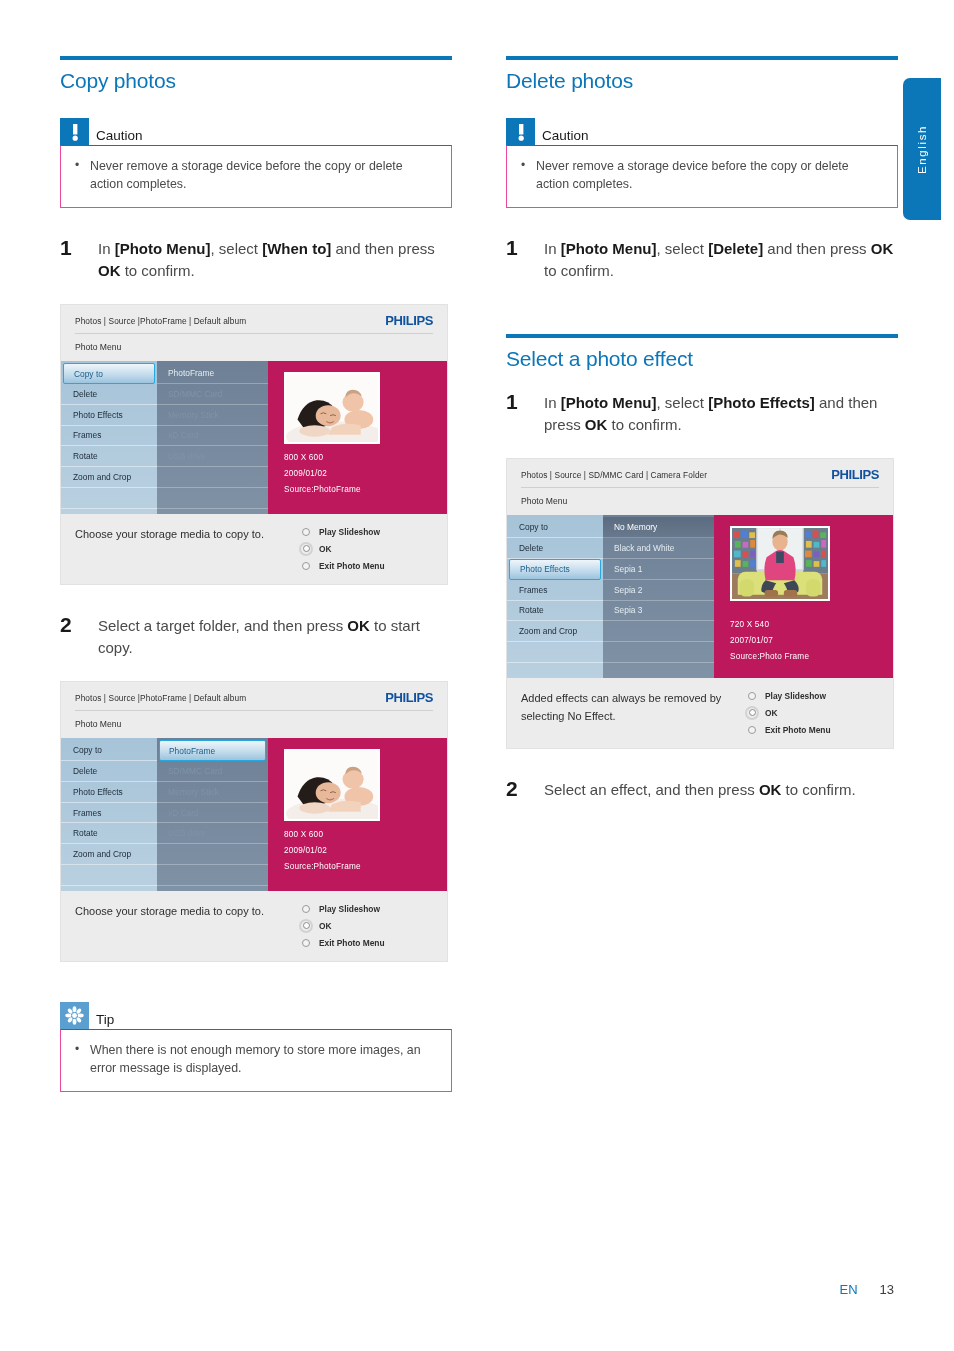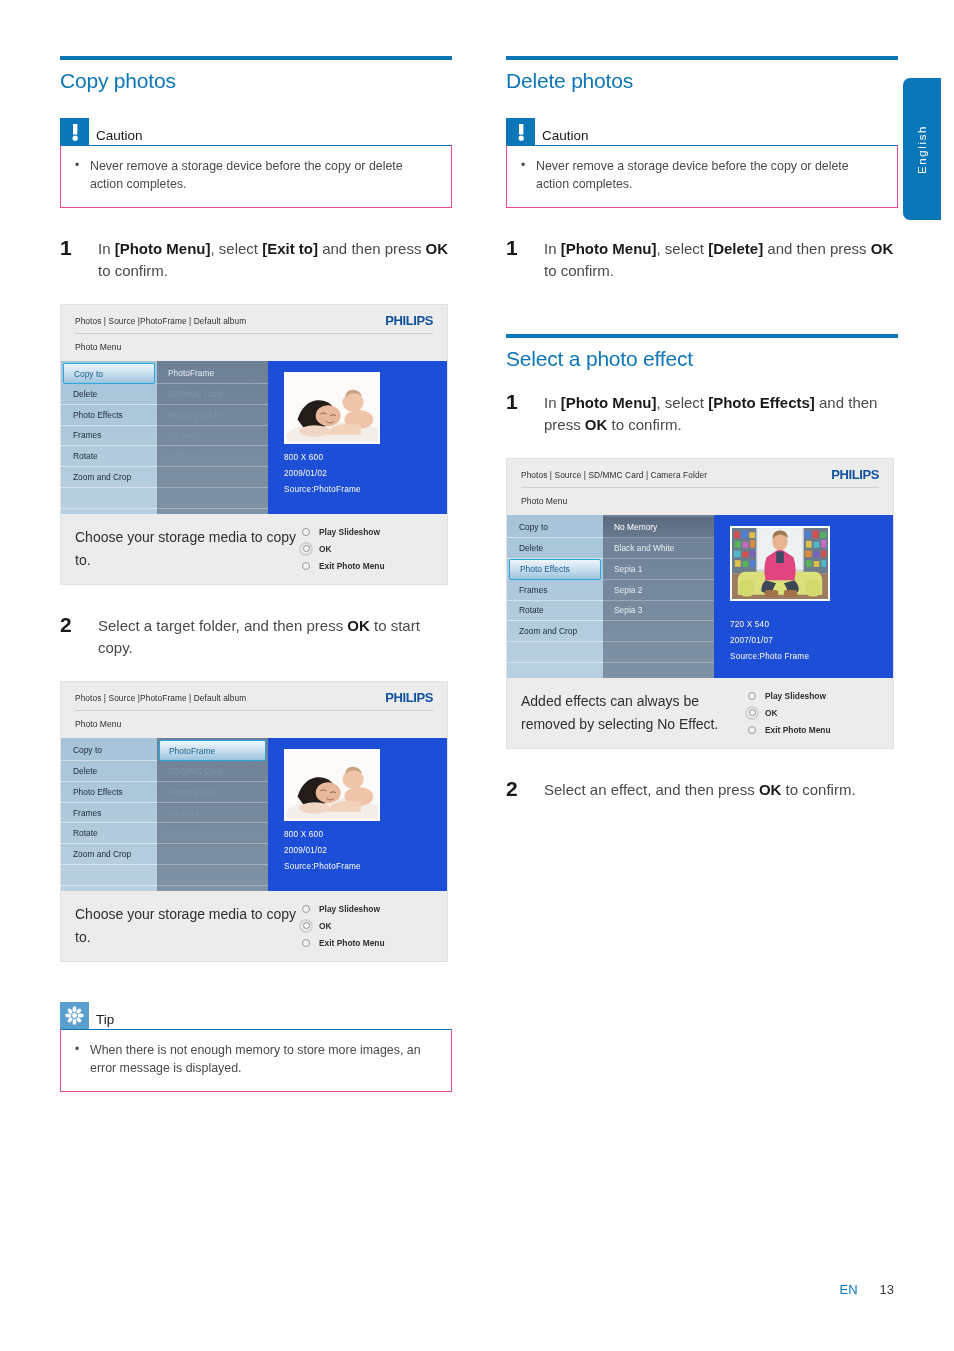--- a/index.html
+++ b/index.html
@@ -106,21 +106,21 @@
   .philips {
     font-size:13px; font-weight:bold; color:#10529e;
     letter-spacing:-0.4px; font-family:"Liberation Sans", sans-serif;
   }
   .shot-sep { height:1px; background:#cfcfd1; margin:0 14px; }
   .shot-title { font-size:8.6px; color:#2f2f2f; padding:8px 14px 9px 14px; }
 
   .shot-main { display:flex; height:153px; }
   .pane-a { width:96px; background:linear-gradient(to bottom,#a6c3d8,#b9d0e0); position:relative; }
   .pane-b { width:111px; background:linear-gradient(to bottom,#6d8095,#7f92a6); position:relative; }
-  .pane-c { flex:1; background:#1d4ed8; position:relative; }
+  .pane-c { flex:1; background:#be185d; position:relative; }
 
   .menu-list { padding-top:2px; }
   .menu-item {
     height:20.8px; display:flex; align-items:center;
     padding-left:12px; font-size:8.4px; color:#1d2b38;
     border-bottom:1px solid rgba(255,255,255,0.45);
     position:relative;
   }
   .menu-item.blank { color:transparent; }
   .pane-a .menu-item { box-shadow: inset 0 0 0 0 transparent; }
@@ -153,21 +153,21 @@
   .thumb-wrap { padding:11px 0 0 16px; }
   .thumb {
     width:96px; height:72px; border:2px solid #ffffff;
     overflow:hidden; position:relative; background:#fff;
   }
   .thumb.wide { width:100px; height:75px; }
   .meta { padding:9px 0 0 16px; }
   .meta div { font-size:8.2px; color:#ffffff; margin-bottom:7px; letter-spacing:0.2px; }
 
   .shot-foot { display:flex; align-items:flex-start; padding:9px 12px 10px 14px; }
-  .foot-hint { flex:1; font-size:14px; color:#2f2f2f; line-height:1.6; padding-top:3px; }
+  .foot-hint { flex:1; font-size:11px; color:#2f2f2f; line-height:1.6; padding-top:3px; }
   .foot-actions { width:136px; }
   .foot-row { display:flex; align-items:center; height:17px; }
   .radio {
     width:8px; height:8px; border-radius:50%;
     border:1px solid #9a9a9a; background:#f3f3f3; flex:0 0 auto;
     margin-left:3px; margin-right:9px;
   }
   .radio.active {
     width:14px; height:14px; border:2px solid #d2d2d2; background:#ededed;
     margin-left:0; margin-right:6px;
@@ -214,21 +214,21 @@
       <div class="note-body">
         <ul>
           <li>Never remove a storage device before the copy or delete action completes.</li>
         </ul>
       </div>
     </div>
 
     <div class="step">
       <div class="step-num">1</div>
       <div class="step-text">
-        <span>In </span><b>[Photo Menu]</b><span>, select </span><b>[Exit to]</b><span> and then press </span><b>OK</b><span> to confirm.</span>
+        <span>In </span><b>[Photo Menu]</b><span>, select </span><b>[When to]</b><span> and then press </span><b>OK</b><span> to confirm.</span>
       </div>
     </div>
 
     <div class="shot">
       <div class="shot-crumb">
         <div class="crumb-text">Photos | Source |PhotoFrame | Default album</div>
         <div class="philips">PHILIPS</div>
       </div>
       <div class="shot-sep"></div>
       <div class="shot-title">Photo Menu</div>

